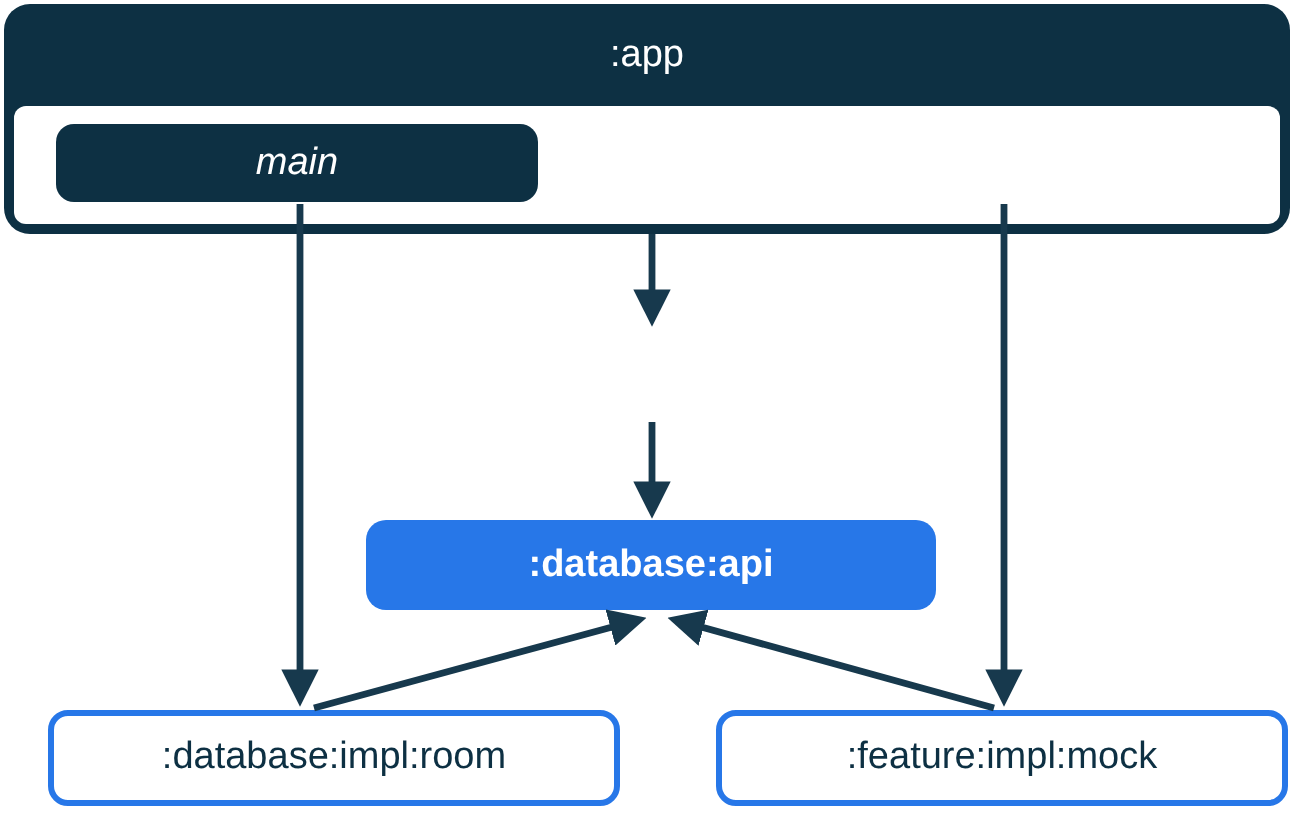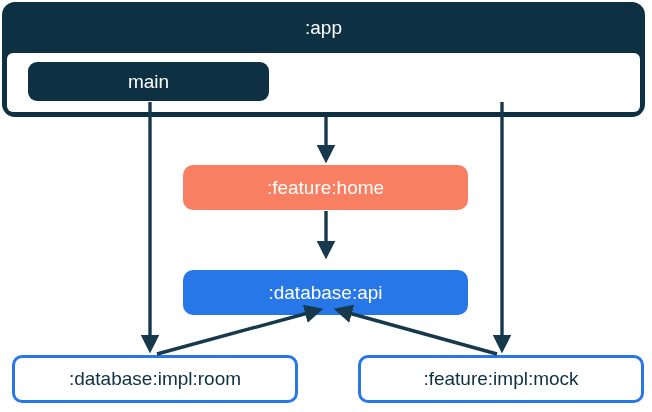--- a/index.html
+++ b/index.html
@@ -16,53 +16,50 @@
     position:absolute;left:0;top:0;width:100%;height:51px;
     display:flex;align-items:center;justify-content:center;
     color:var(--text-light);font-size:19px;
   }
   .app-body{
     position:absolute;left:5px;right:5px;bottom:5px;height:59px;
     background:#ffffff;border-radius:6px;
   }
   .pill{
     position:absolute;top:9px;height:39px;border-radius:9px;
-    display:flex;align-items:center;justify-content:center;font-size:19px;
+    display:flex;align-items:center;justify-content:center;font-size:19px;font-style:italic;
   }
   .pill.main{left:21px;width:241px;background:var(--navy);color:var(--text-light);}
   .pill.android{left:376px;width:240px;background:var(--green);color:var(--text-dark);}
   
   .node{
     position:absolute;display:flex;align-items:center;justify-content:center;
     font-size:19px;border-radius:10px;
   }
   .feature{left:183px;top:165px;width:285px;height:45px;background:var(--coral);color:var(--text-light);}
-  .api{left:183px;top:270px;width:285px;height:45px;background:var(--blue);color:var(--text-light);}
+  .api{left:183px;top:260px;width:285px;height:45px;background:var(--blue);color:var(--text-light);font-weight:bold;}
   .impl{background:#ffffff;border:3px solid var(--blue);color:var(--text-dark);}
-  .room{left:12px;top:355px;width:280px;height:42px;}
+  .room{left:24px;top:355px;width:280px;height:42px;}
   .mock{left:358px;top:355px;width:280px;height:42px;}
   .edges{position:absolute;left:0;top:0;pointer-events:none;}
 </style>
 </head>
 <body>
 
 <div class="stage">
 
   <div class="app-box">
     <div class="app-header">:app</div>
     <div class="app-body">
       <div class="pill main">
         <span>main</span>
       </div>
     </div>
   </div>
 
-  <div class="node feature">
-    <span>:feature:home</span>
-  </div>
 
   <div class="node api">
     <span>:database:api</span>
   </div>
 
   <div class="node impl room">
     <span>:database:impl:room</span>
   </div>
 
   <div class="node impl mock">

